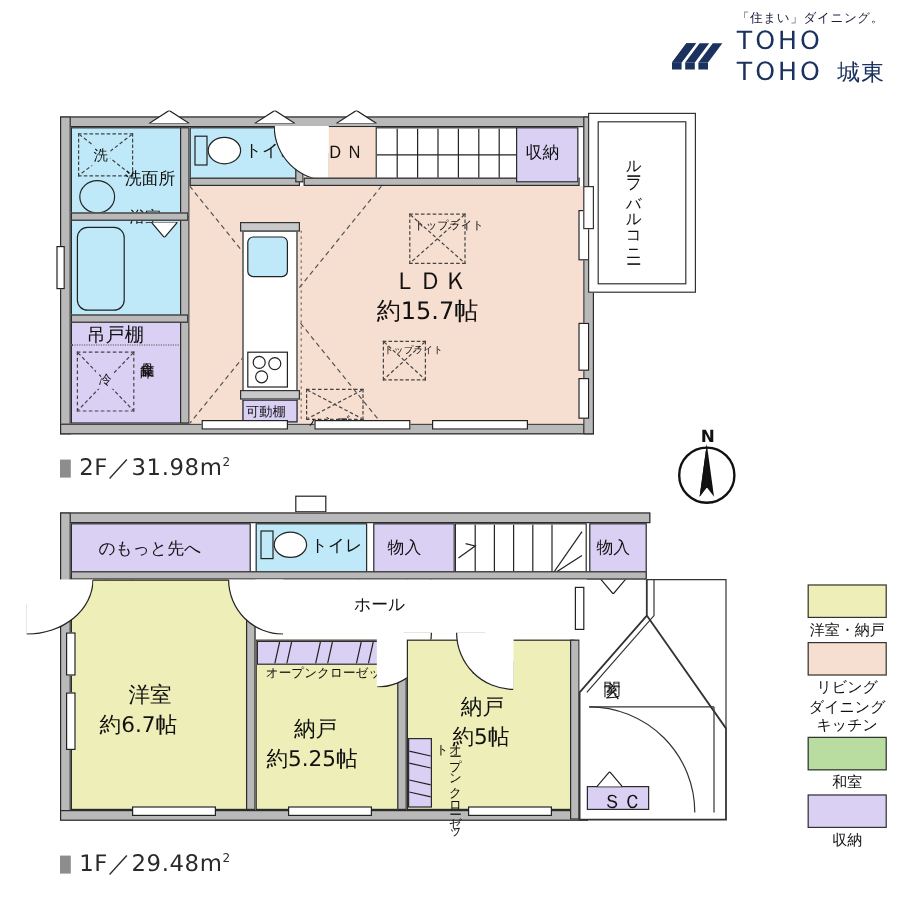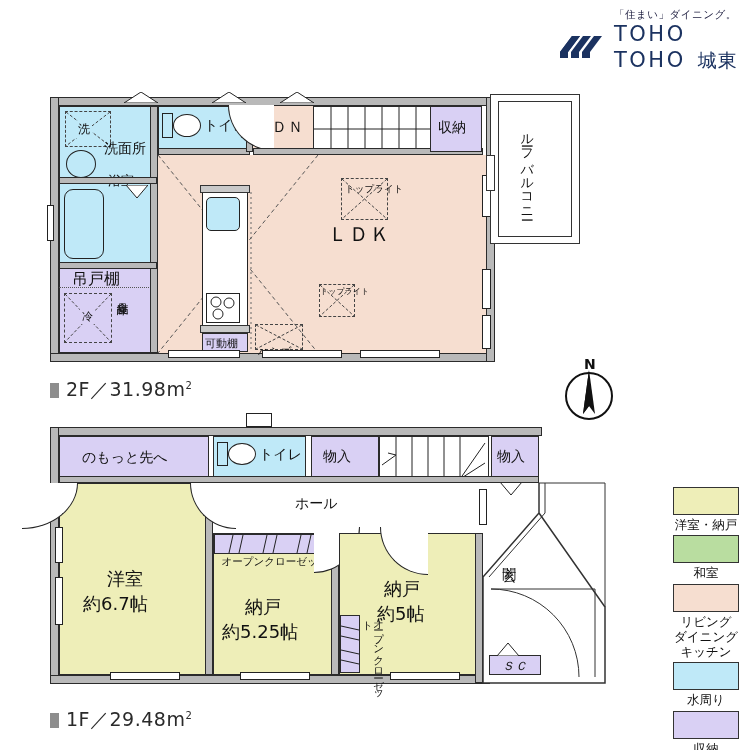--- a/index.html
+++ b/index.html
@@ -154,20 +154,21 @@
 
   <div class="room rm-stor" style="left:380px;top:9px;width:52px;height:46px;"></div>
   <div class="lbl" style="left:388px;top:22px;font-size:14px;">収納</div>
   <div class="tri-win-o" style="left:392px;top:57px;">
     <svg width="22" height="13">
         <polygon points="11,13 0,0 22,0" fill="#fff" stroke="#222" stroke-width="1"></polygon>
       </svg></div>
 
   <div class="room rm-ldk" style="left:108px;top:58px;width:328px;height:198px;border:none;"></div>
   <div class="lbl" style="left:278px;top:124px;font-size:20px;letter-spacing:1px;">ＬＤＫ</div>
+  <div class="lbl" style="left:264px;top:149px;font-size:20px;">約15.7帖</div>
 
   <div class="dash" style="left:291px;top:81px;width:47px;height:42px;">
     <svg width="45" height="40" style="display:block">
         <line x1="0" y1="0" x2="45" y2="40" stroke="#444" stroke-dasharray="3,2"></line>
         <line x1="45" y1="0" x2="0" y2="40" stroke="#444" stroke-dasharray="3,2"></line>
       </svg>
     </div>
   <div class="lbl" style="left:295px;top:87px;font-size:9.5px;line-height:1.05;text-align:center;width:40px;background:transparent;"><span style="font-size:9.5px">トップライト</span></div>
 
   <div class="dash" style="left:269px;top:187px;width:36px;height:33px;">
@@ -331,21 +332,21 @@
     </svg>
   </div>
   <div class="vlbl" style="left:312px;top:186px;font-size:10.5px;">オープンクローゼット</div>
   <div class="fix" style="left:340px;top:245px;width:70px;height:8px;background:#fff;"></div>
   <div class="door-arc" style="left:330px;top:100px;width:48px;height:48px;border-radius:0 0 0 100%;border-top:none;border-right:none;background:#fff;"></div>
   <div class="wall" style="left:425px;top:106px;width:8px;height:150px;"></div>
 
   <div class="room rm-white" style="left:433px;top:86px;width:56px;height:170px;border:none;"></div>
   <div class="vlbl" style="left:452px;top:130px;font-size:14px;">玄関</div>
   <div class="room rm-stor" style="left:439px;top:228px;width:52px;height:20px;"></div>
-  <div class="lbl" style="left:452px;top:231px;font-size:12px;letter-spacing:1px;font-style:italic;">ＳＣ</div>
+  <div class="lbl" style="left:452px;top:231px;font-size:16px;letter-spacing:1px;">ＳＣ</div>
   <div class="tri-win-o" style="left:447px;top:214px;">
     <svg width="22" height="13">
         <polygon points="11,0 0,13 22,13" fill="#fff" stroke="#222" stroke-width="1"></polygon>
       </svg></div>
   <div class="fix" style="left:429px;top:62px;width:8px;height:36px;background:#fff;"></div>
 
   <svg class="abs" style="left:425px;top:50px;width:135px;height:215px;pointer-events:none">
     <path d="M64,6 L64,36 L8,100 L8,206 L130,206 L130,130 L64,36" fill="none" stroke="#333" stroke-width="1.5"></path>
     <path d="M70,6 L70,36 L14,100" fill="none" stroke="#333" stroke-width="1"></path>
     <path d="M16,112 L120,112 M120,112 L120,200" fill="none" stroke="#333" stroke-width="1"></path>
@@ -357,30 +358,26 @@
 <div class="cap" style="left:50px;top:707px;">
   <span class="sq"></span><span>1F／29.48m</span><sup>2</sup>
 </div>
 
 <div id="legend" class="abs">
   <div class="lg-item">
     <div class="lg-sw" style="background:#eeeeb8"></div>
     <div class="lg-tx">洋室・納戸</div>
   </div>
   <div class="lg-item">
-    <div class="lg-sw" style="background:#b9dda0"></div>
-    <div class="lg-tx">和室</div>
-  </div>
-  <div class="lg-item">
     <div class="lg-sw" style="background:#f6ded0"></div>
     <div class="lg-tx" style="white-space:pre-line">リビング
 ダイニング
 キッチン</div>
   </div>
   <div class="lg-item">
-    <div class="lg-sw" style="background:#bfe9f8"></div>
-    <div class="lg-tx">水周り</div>
+    <div class="lg-sw" style="background:#b9dda0"></div>
+    <div class="lg-tx">和室</div>
   </div>
   <div class="lg-item">
     <div class="lg-sw" style="background:#d9d0f4"></div>
     <div class="lg-tx">収納</div>
   </div>
 </div>
 
 </body></html>

